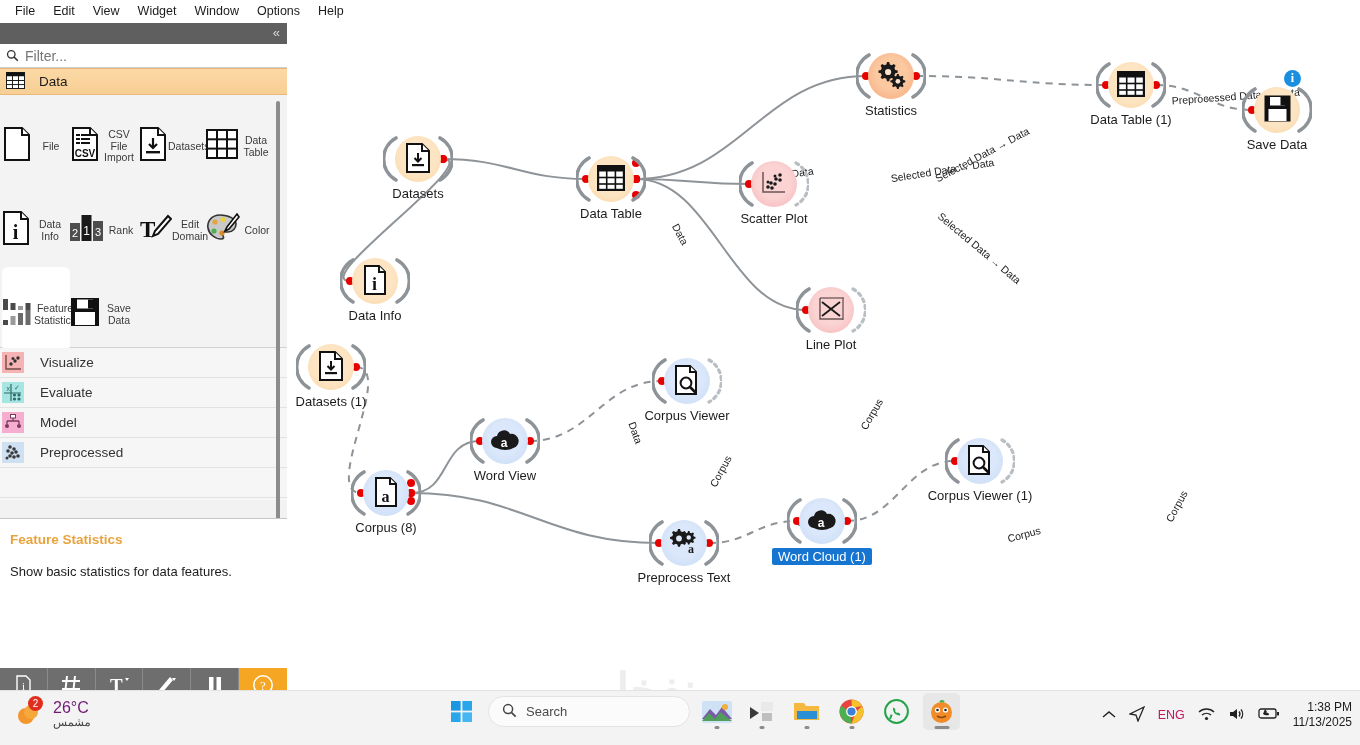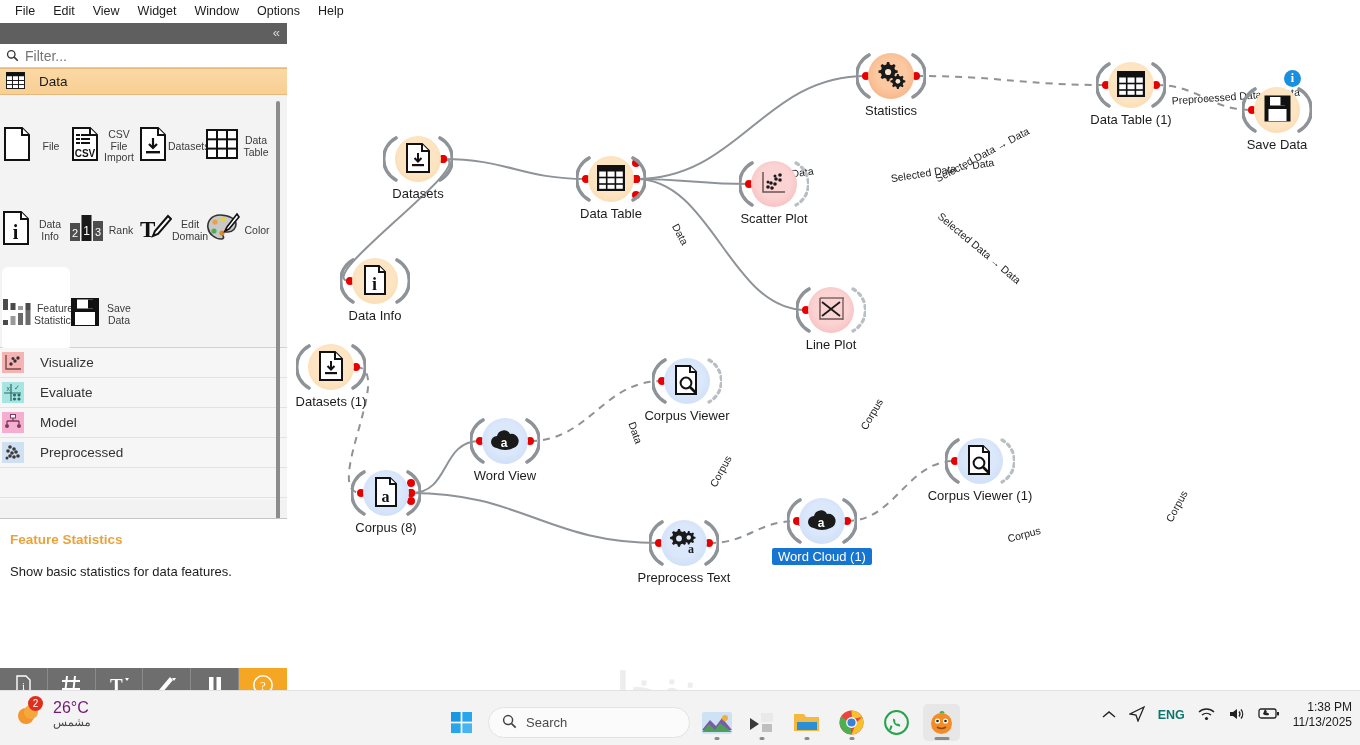--- a/index.html
+++ b/index.html
@@ -131,32 +131,32 @@
   }
 
   
   .taskbar {
     position: absolute; left: 0; top: 690px; width: 1360px; height: 55px;
     background: #f3f3f3; border-top: 1px solid #e2e2e2;
   }
   .weather { position: absolute; left: 14px; top: 8px; display: flex; align-items: center; gap: 9px; }
   .weather .txt { font-size: 16px; line-height: 15px; color: #701a75; }
   .weather .sub { font-size: 11.5px; color: #444; direction: rtl; }
-  .tb-center { position: absolute; left: 443px; top: 13px; display: flex; align-items: center; gap: 8px; }
+  .tb-center { position: absolute; left: 443px; top: 2px; display: flex; align-items: center; gap: 8px; }
   .searchpill {
     width: 202px; height: 31px; border-radius: 16px; background: #fbfbfb;
     border: 1px solid #e3e3e3; display: flex; align-items: center; gap: 9px;
     padding-left: 13px; color: #4a4a4a; font-size: 13px;
   }
   .tbapp { width: 37px; height: 37px; display: flex; align-items: center; justify-content: center; position: relative; border-radius: 5px; }
   .tbapp.active { background: #e7e7e7; }
   .tbapp .dot { position: absolute; bottom: 1px; left: 50%; transform: translateX(-50%); width: 5px; height: 3px; border-radius: 2px; background: #8b8b8b; }
   .tbapp .bar { position: absolute; bottom: 1px; left: 50%; transform: translateX(-50%); width: 15px; height: 3px; border-radius: 2px; background: #8b8b8b; }
   .tray { position: absolute; right: 8px; top: 9px; display: flex; align-items: center; gap: 13px; }
-  .tray .lang { font-size: 12.5px; color: #0f766e; font-weight: bold; }
+  .tray .lang { font-size: 12.5px; color: #be185d; }
   .clock { text-align: right; font-size: 12px; line-height: 15px; color: #1c1c1c; }
 </style>
 </head>
 <body>
 
 <div id="app">
 
   <div class="menubar">
     <div class="mi">File</div>
     <div class="mi">Edit</div>

